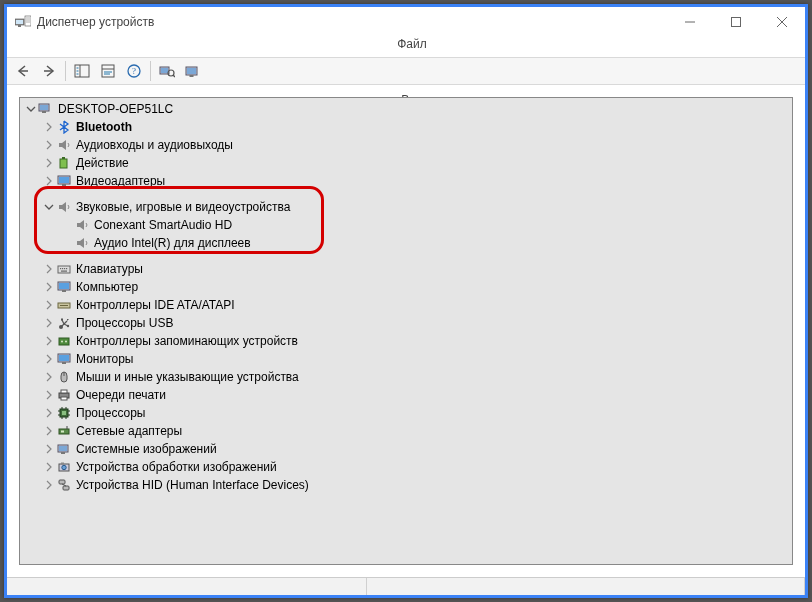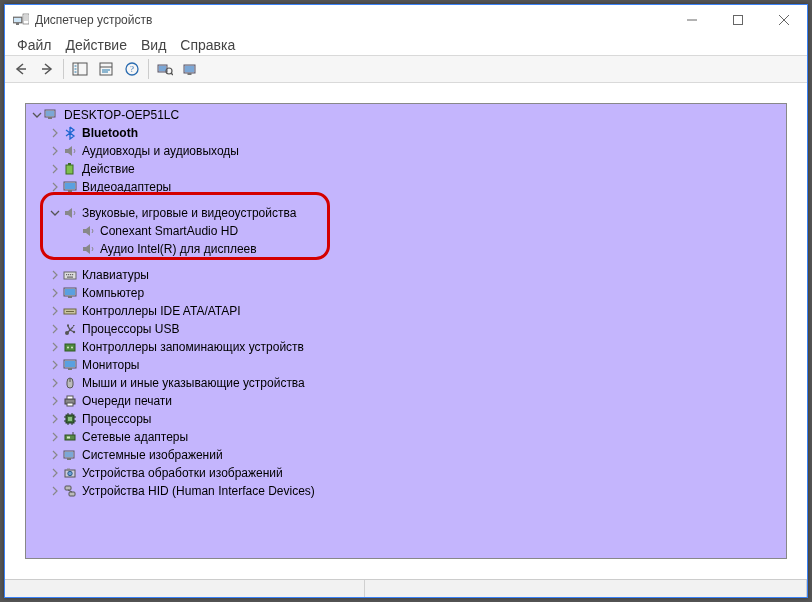--- a/index.html
+++ b/index.html
@@ -10,21 +10,21 @@
     color:#000;
     background:#555;
     width:812px; height:602px;
     overflow:hidden;
   }
   .outer {
     position:absolute;
     left:4px; top:4px;
     width:804px; height:594px;
     background:#fff;
-    border:1px solid #3b82f6;
+    border:3px solid #3b82f6;
     box-shadow:0 0 4px rgba(0,0,0,.4);
     display:flex;
     flex-direction:column;
   }
   .titlebar {
     height:30px;
     display:flex;
     align-items:center;
     background:#fff;
     color:#666;
@@ -42,22 +42,23 @@
     display:flex; align-items:center; justify-content:center;
     color:#666;
   }
 
   .menubar {
     height:20px;
     display:flex;
     align-items:center;
     gap:14px;
     padding-left:12px;
-    font-size:14px;
+    font-size:12px;
     color:#444;
+    flex-direction:column;
   }
 
   .toolbar {
     height:28px;
     border-top:1px solid #d9d9d9;
     border-bottom:1px solid #d9d9d9;
     display:flex;
     align-items:center;
     gap:2px;
     padding:0 4px;
@@ -66,23 +67,23 @@
   .tbtn {
     width:24px; height:24px;
     display:flex; align-items:center; justify-content:center;
     border:1px solid transparent;
     color:#555;
   }
   .toolbar .sep { width:1px; height:20px; background:#ccc; margin:0 2px; }
 
   .content {
     flex:1;
-    margin:20px;
+    margin:12px;
     border:1px solid #888;
-    background:#c4b5fd;
+    background:#e5e5e5;
     overflow:auto;
     padding:2px 0 2px 4px;
     position:relative;
   }
   .statusbar { height:18px; border-top:1px solid #ccc; background:#f2f2f2; display:flex;}
   .statusbar .sb-seg { border-right:1px solid #d0d0d0; height:100%; }
 
   .tree { font-size:12px; color:#000; user-select:none; }
   .node {
     display:flex;

